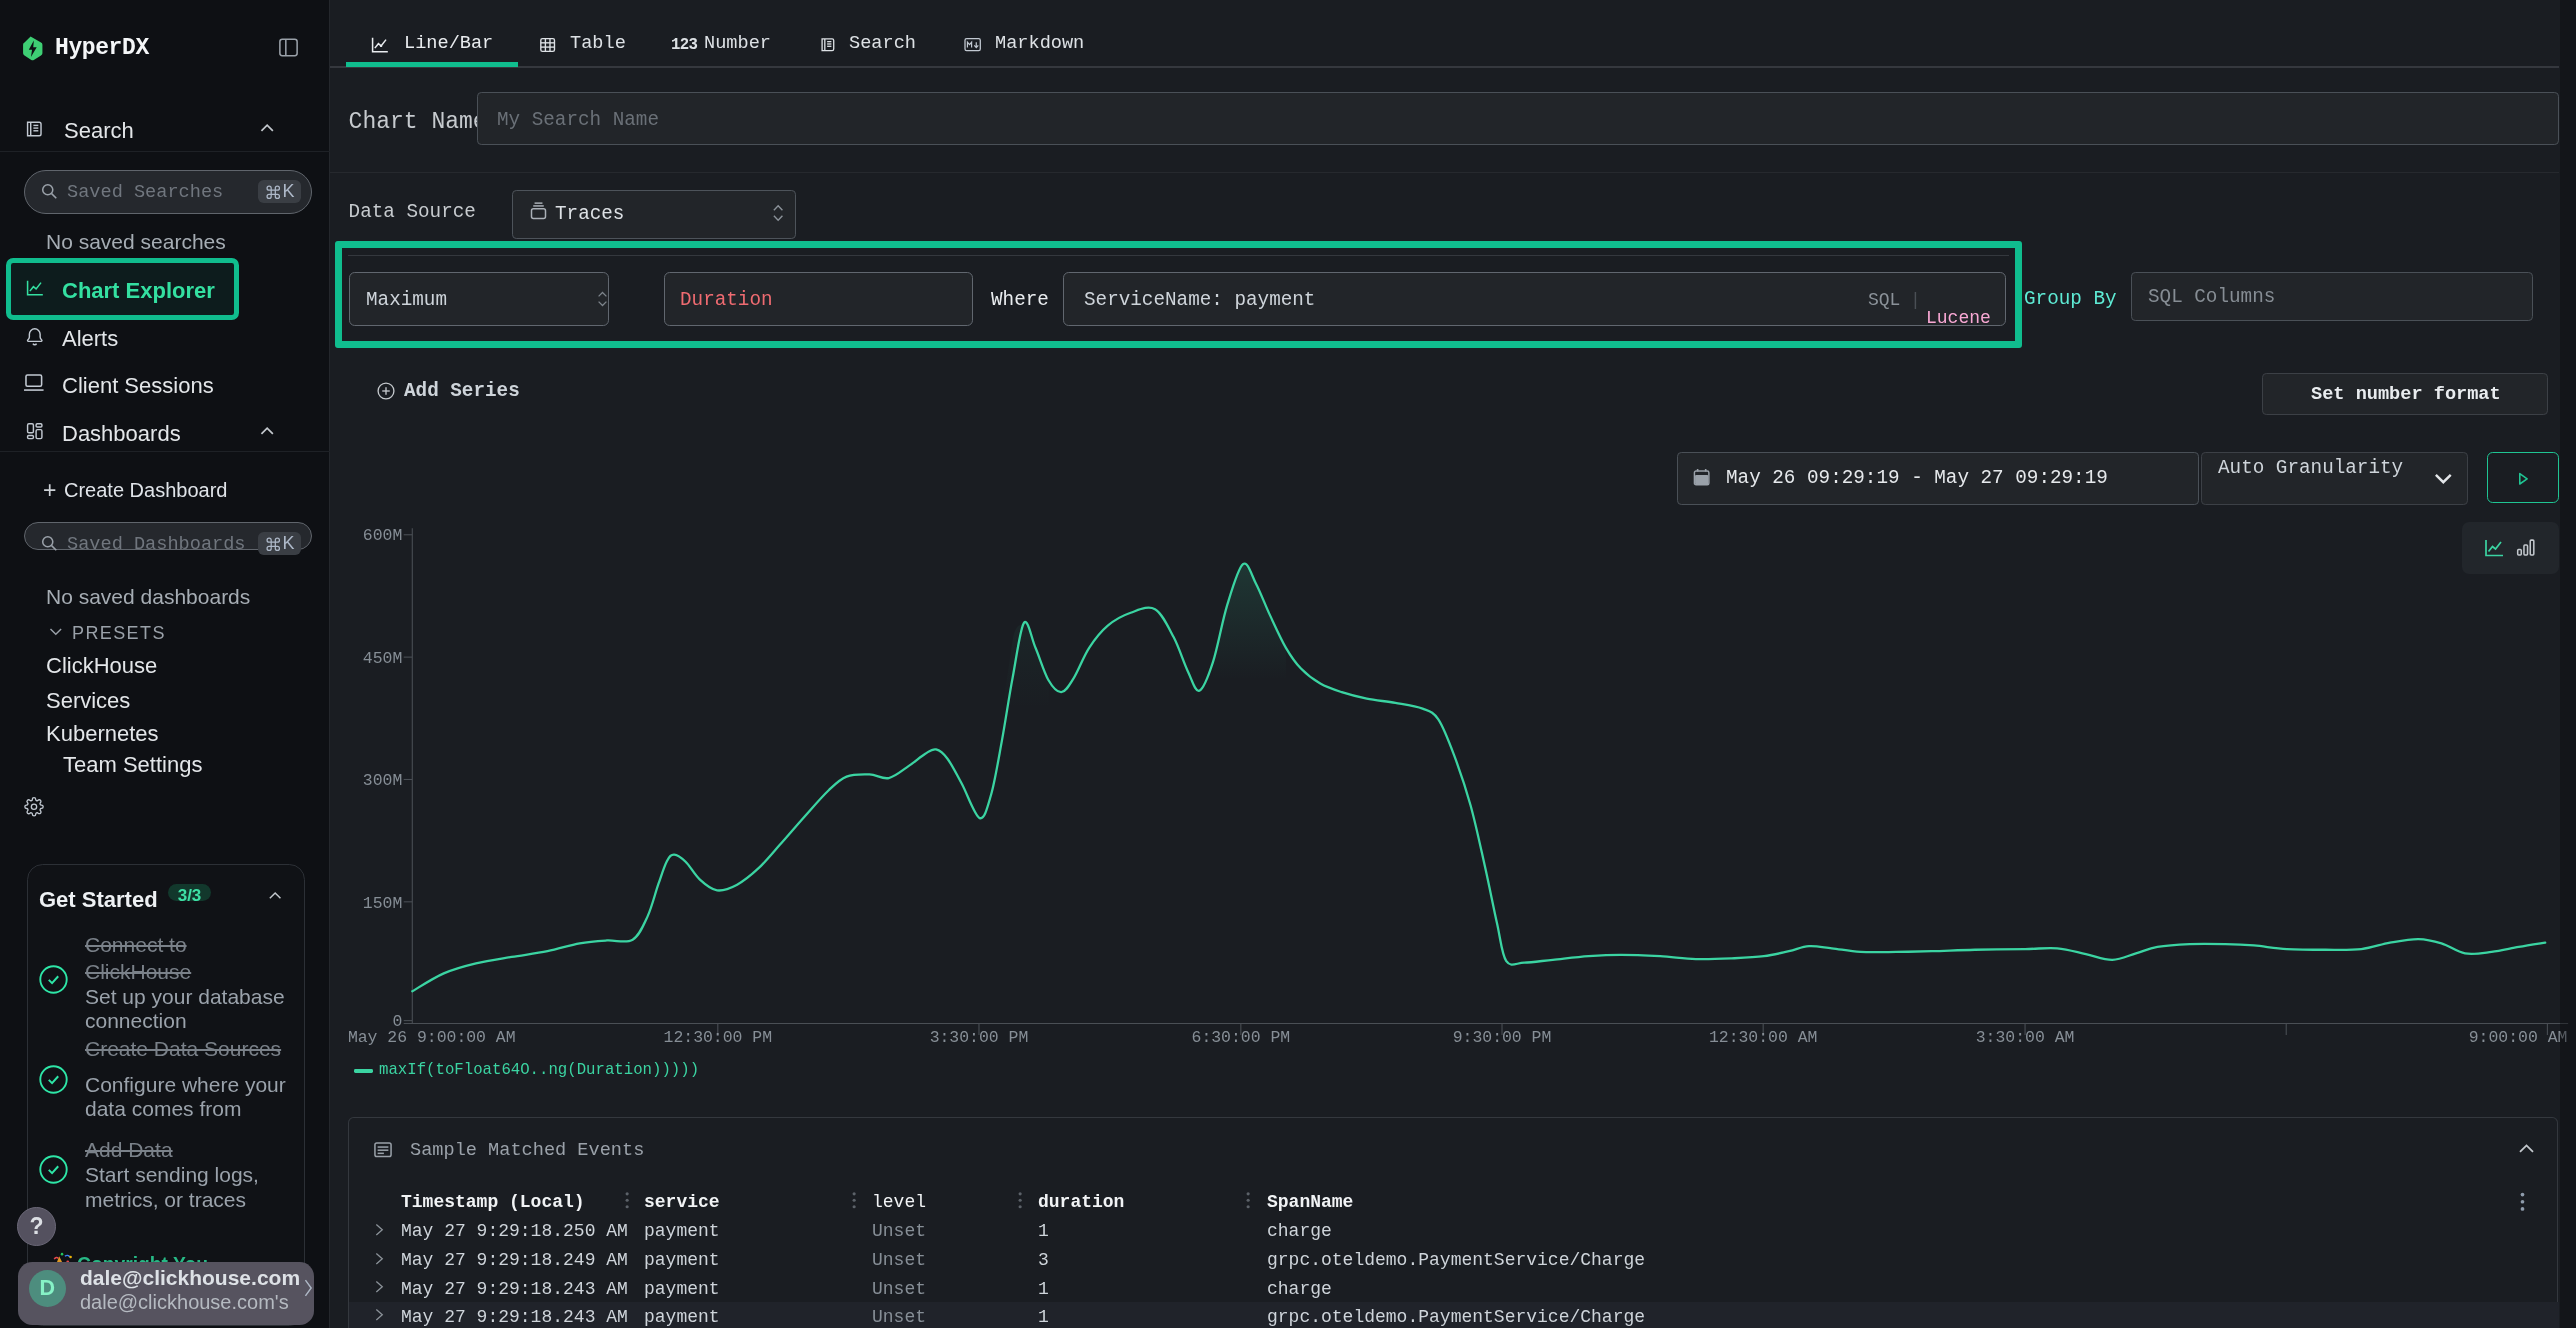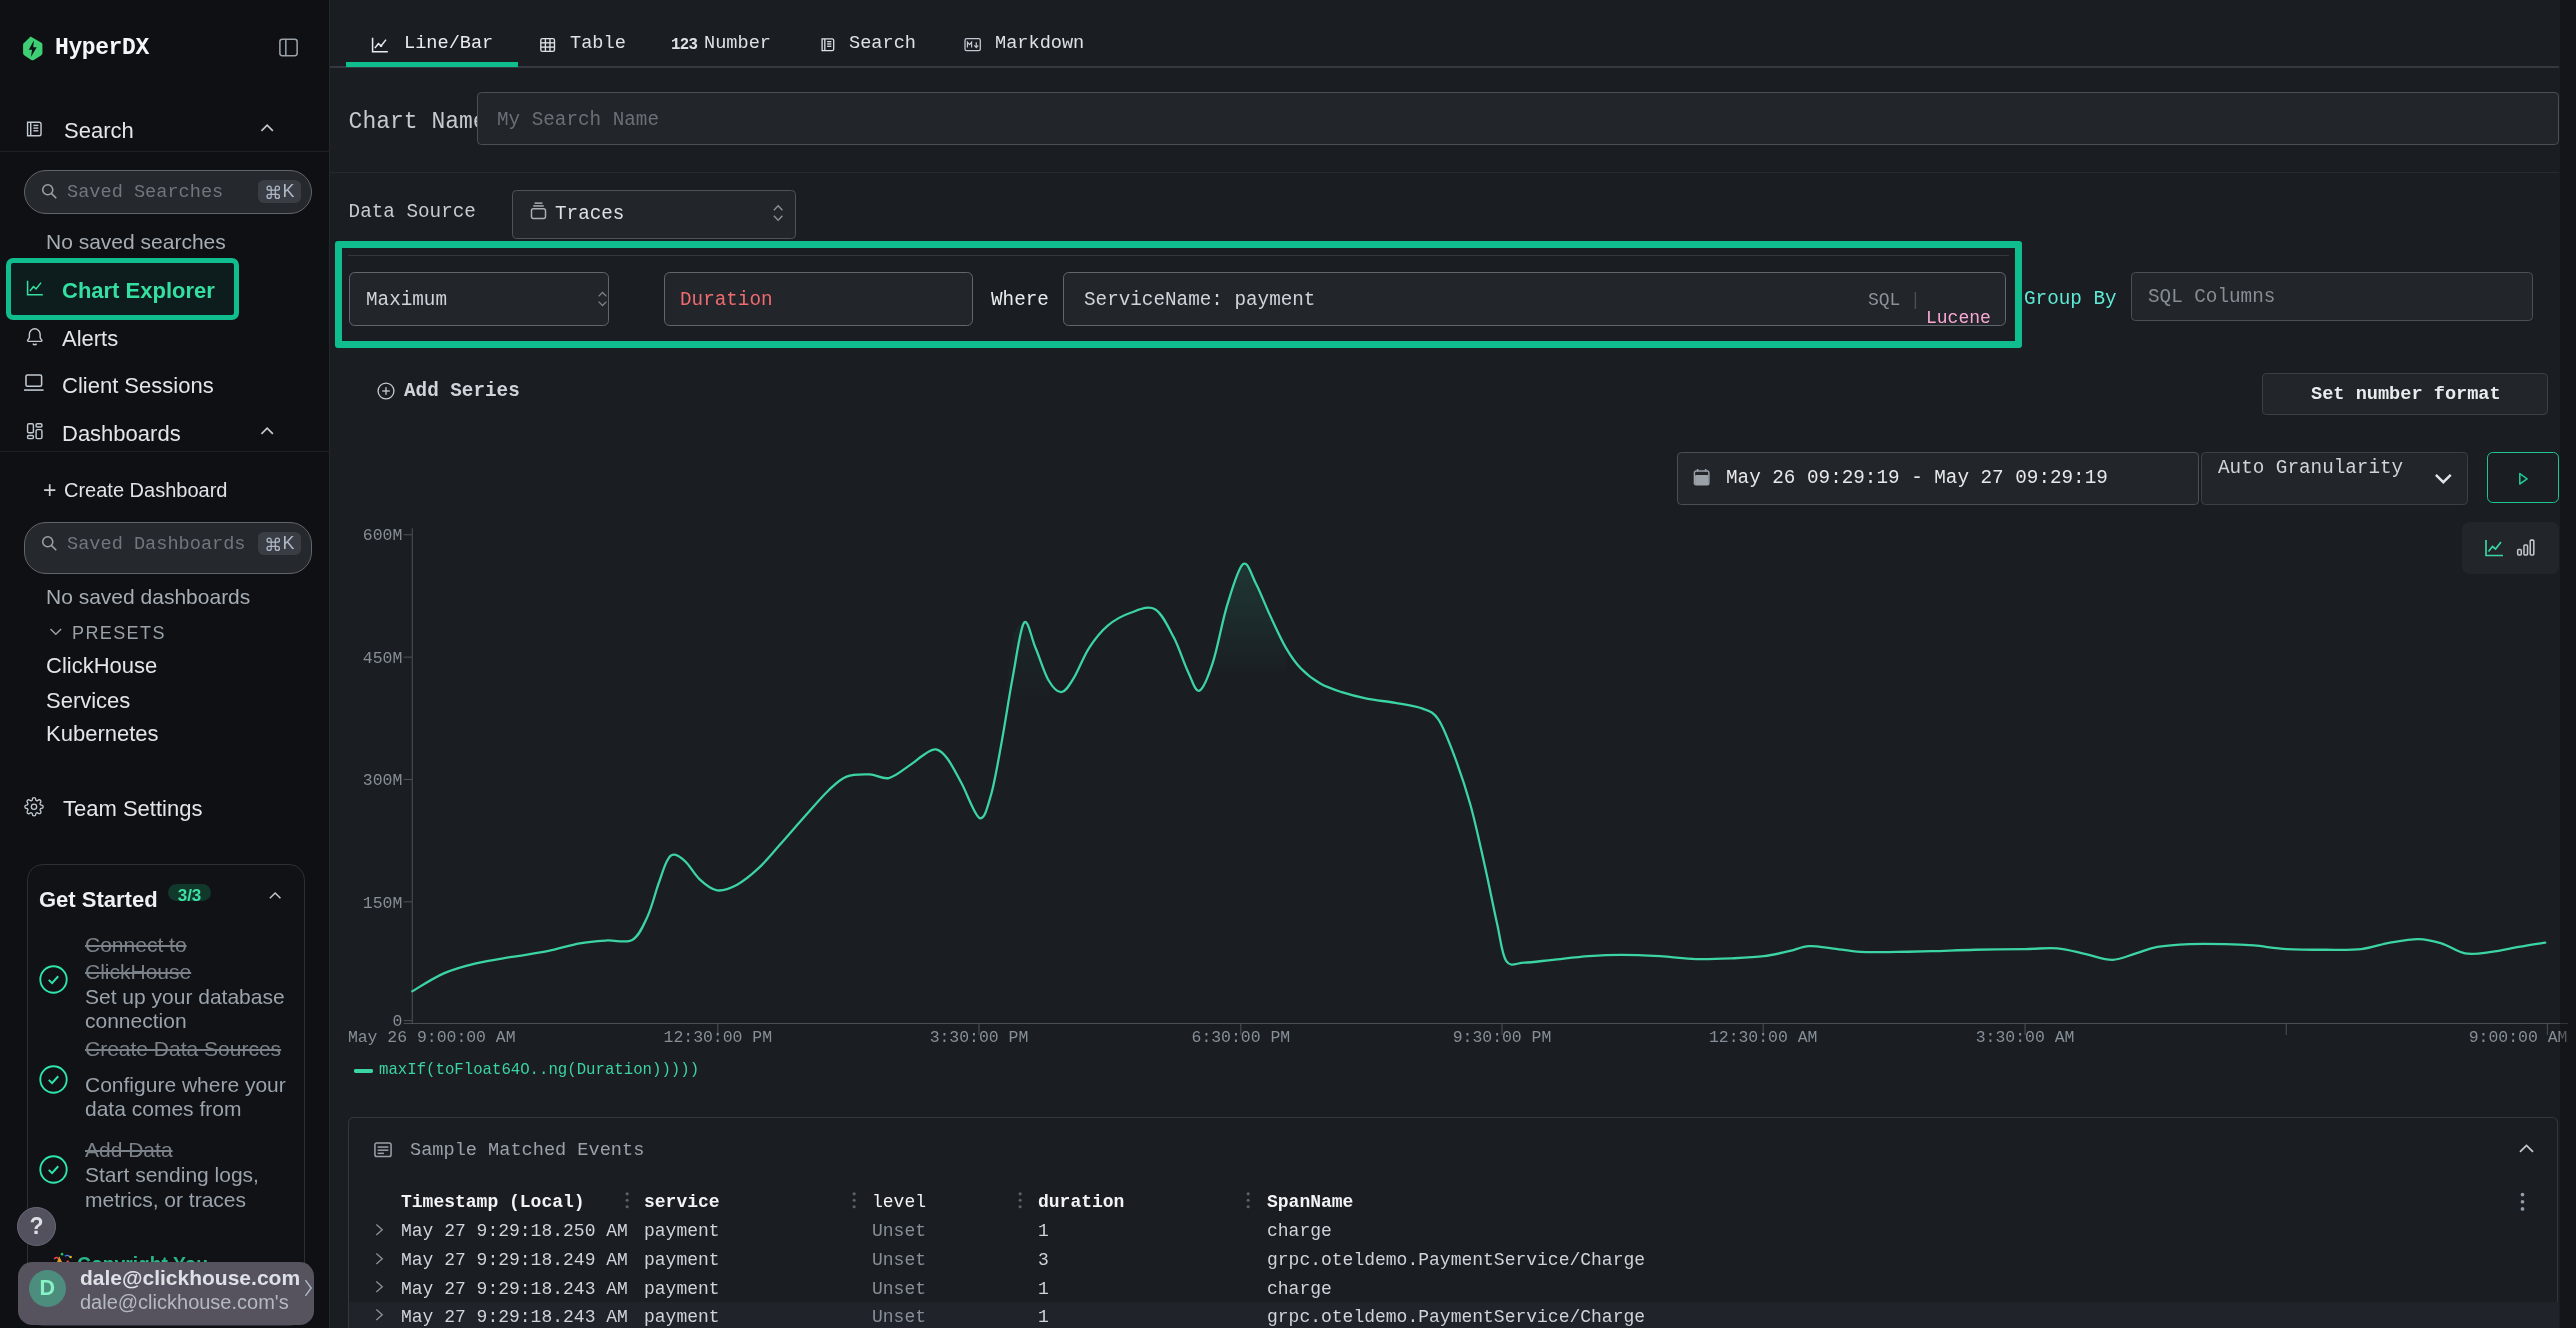--- a/index.html
+++ b/index.html
@@ -80,21 +80,21 @@
   </svg>
   <div class="abs navtxt" style="left:62px;top:421px">Dashboards</div>
   <svg class="abs" style="left:260px;top:426px" width="14.3" height="10" viewBox="0 0 20 14" fill="none" stroke="#c3c8cd" stroke-width="2.4">
       <path d="M2 11 L10 3 L18 11"></path>
     </svg>
   <div class="abs" style="left:0;top:451px;width:330px;height:0.7px;background:#1e2126"></div>
 
   <div class="abs sans" style="left:43px;top:477px;font-size:23px;color:#cdd2d7">+</div>
   <div class="abs sans" style="left:64px;top:479px;font-size:20px;color:#dfe3e8">Create Dashboard</div>
 
-  <div class="abs" style="left:24px;top:522px;width:288px;height:52px;border:1.1px solid #60656c;border-radius:22px;background:#25282d">
+  <div class="abs" style="left:24px;top:522px;width:288px;height:28px;border:1.1px solid #60656c;border-radius:22px;background:#25282d">
     <svg class="abs" style="left:15px;top:11.4px" width="18.6" height="18.6" viewBox="0 0 24 24" fill="none" stroke="#9aa1a9" stroke-width="2">
         <circle cx="10" cy="10" r="6.5"></circle>
         <line x1="15" y1="15" x2="21" y2="21"></line>
       </svg>
     <div class="abs mono" style="left:42px;top:10.7px;font-size:18.6px;color:#70767e">Saved Dashboards</div>
     <div class="abs" style="right:10px;top:9.3px;height:23px;padding:0 6.4px;background:#3a3e44;border-radius:5.7px;font-family:'Liberation Sans',sans-serif;font-size:18px;color:#aeb9c9;line-height:23px"><svg style="vertical-align:-3.6px;margin-right:1.4px" width="16.5" height="16.5" viewBox="0 0 24 24" fill="none" stroke="#aeb9c9" stroke-width="1.8">
           <path d="M15 6 v12 a3 3 0 1 0 3 -3 H6 a3 3 0 1 0 3 3 V6 a3 3 0 1 0 -3 3 h12 a3 3 0 1 0 -3 -3"></path>
         </svg>K</div>
   </div>
   <div class="abs sans" style="left:46px;top:585px;font-size:21px;color:#a6adb4">No saved dashboards</div>
@@ -104,21 +104,21 @@
     </svg>
   <div class="abs sans" style="left:72px;top:623px;font-size:18px;color:#9aa1a9;letter-spacing:1.4px">PRESETS</div>
   <div class="abs sans" style="left:46px;top:653px;font-size:22px;color:#e3e6e9">ClickHouse</div>
   <div class="abs sans" style="left:46px;top:688px;font-size:22px;color:#e3e6e9">Services</div>
   <div class="abs sans" style="left:46px;top:721px;font-size:22px;color:#e3e6e9">Kubernetes</div>
 
   <svg class="abs" style="left:24px;top:796px" width="20" height="21.5" viewBox="0 0 24 24" fill="none" stroke="#c2c9d2" stroke-width="1.6">
     <circle cx="12" cy="12" r="3.2"></circle>
     <path d="M19.4 15a1.65 1.65 0 0 0 .33 1.82l.06.06a2 2 0 1 1-2.83 2.83l-.06-.06a1.65 1.65 0 0 0-1.82-.33 1.65 1.65 0 0 0-1 1.51V21a2 2 0 1 1-4 0v-.09A1.65 1.65 0 0 0 9 19.4a1.65 1.65 0 0 0-1.82.33l-.06.06a2 2 0 1 1-2.83-2.83l.06-.06a1.65 1.65 0 0 0 .33-1.82 1.65 1.65 0 0 0-1.51-1H3a2 2 0 1 1 0-4h.09A1.65 1.65 0 0 0 4.6 9a1.65 1.65 0 0 0-.33-1.82l-.06-.06a2 2 0 1 1 2.83-2.83l.06.06a1.65 1.65 0 0 0 1.82.33H9a1.65 1.65 0 0 0 1-1.51V3a2 2 0 1 1 4 0v.09a1.65 1.65 0 0 0 1 1.51 1.65 1.65 0 0 0 1.82-.33l.06-.06a2 2 0 1 1 2.83 2.83l-.06.06a1.65 1.65 0 0 0-.33 1.82V9a1.65 1.65 0 0 0 1.51 1H21a2 2 0 1 1 0 4h-.09a1.65 1.65 0 0 0-1.51 1z"></path>
   </svg>
-  <div class="abs navtxt" style="left:63px;top:796px">Team Settings</div>
+  <div class="abs navtxt" style="left:63px;top:752px">Team Settings</div>
 
   <div class="abs" style="left:27px;top:864px;width:278px;height:462px;border:0.7px solid #2c3036;border-radius:15.7px;background:#101216"></div>
   <div class="abs sans" style="left:39px;top:887px;font-size:22px;font-weight:bold;color:#eef1f4">Get Started</div>
   <div class="abs sans" style="left:168px;top:884px;width:43px;height:17px;background:#12382c;border-radius:12px;text-align:center;line-height:23.6px;font-size:17px;font-weight:bold;color:#3ee0a5">3/3</div>
   <svg class="abs" style="left:268px;top:891px" width="14.3" height="9.3" viewBox="0 0 20 14" fill="none" stroke="#c3c8cd" stroke-width="2.2">
       <path d="M2 11 L10 3 L18 11"></path>
     </svg>
 
   <div class="abs sans" style="left:85px;top:933px;font-size:21px;color:#7a8189;text-decoration:line-through">Connect to</div>
   <div class="abs sans" style="left:85px;top:960px;font-size:21px;color:#7a8189;text-decoration:line-through">ClickHouse</div>

